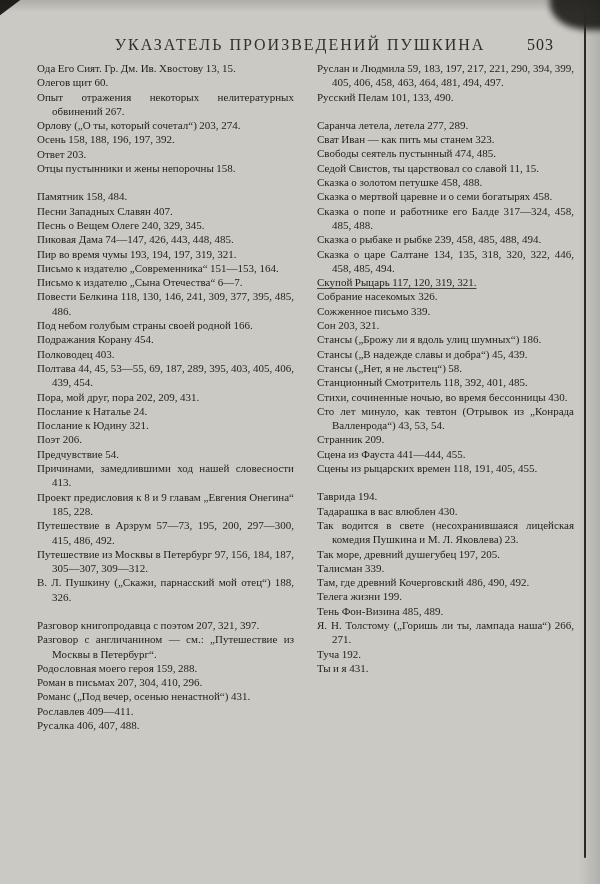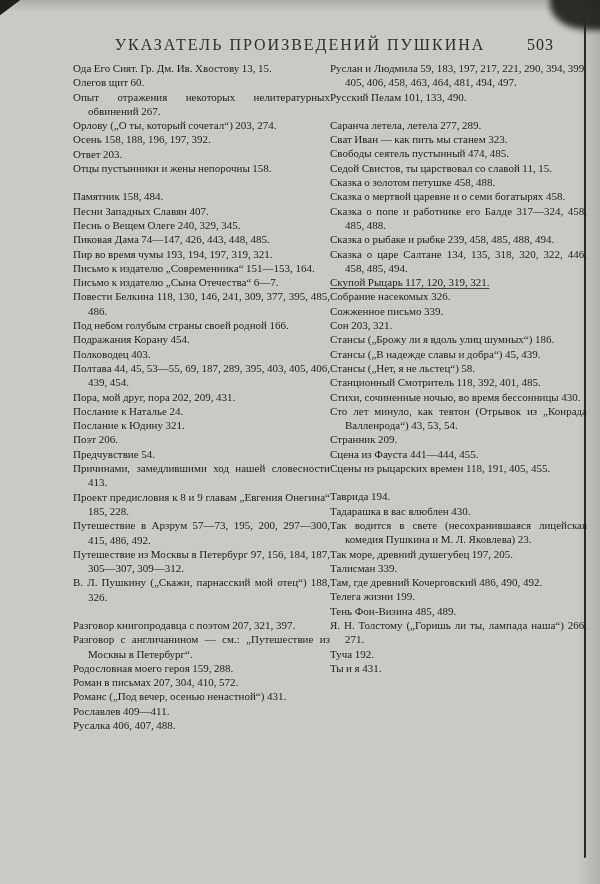--- a/index.html
+++ b/index.html
@@ -46,21 +46,21 @@
   }
   .running-title {
     display: block; text-align: center; letter-spacing: 2px; color: #32302a;
   }
   .page-number {
     position: absolute; right: 8px; top: 0; letter-spacing: 1px; color: #2a2822;
   }
   
   .columns {
     position: absolute; top: 61px; left: 37px;
-    display: flex; gap: 0; margin-left: 36px;
+    display: flex; gap: 23px;
   }
   .column { width: 257px; }
   .group + .group { margin-top: 14px; }
   .entry {
     margin: 0;
     font-size: 11px;
     line-height: 14.3px;
     text-align: justify;
     padding-left: 15px;
     text-indent: -15px;
@@ -118,21 +118,21 @@
           <p class="entry">Причинами, замедлившими ход нашей словесности 413.</p>
           <p class="entry">Проект предисловия к 8 и 9 главам „Евгения Онегина“ 185, 228.</p>
           <p class="entry">Путешествие в Арзрум 57—73, 195, 200, 297—300, 415, 486, 492.</p>
           <p class="entry">Путешествие из Москвы в Петербург 97, 156, 184, 187, 305—307, 309—312.</p>
           <p class="entry">В. Л. Пушкину („Скажи, парнасский мой отец“) 188, 326.</p>
         </div>
         <div class="group">
           <p class="entry">Разговор книгопродавца с поэтом 207, 321, 397.</p>
           <p class="entry">Разговор с англичанином — см.: „Путешествие из Москвы в Петербург“.</p>
           <p class="entry">Родословная моего героя 159, 288.</p>
-          <p class="entry">Роман в письмах 207, 304, 410, 572.</p>
+          <p class="entry">Роман в письмах 207, 304, 410, 296.</p>
           <p class="entry">Романс („Под вечер, осенью ненастной“) 431.</p>
           <p class="entry">Рославлев 409—411.</p>
           <p class="entry">Русалка 406, 407, 488.</p>
         </div>
       </div>
     <div class="column">
         <div class="group">
           <p class="entry">Руслан и Людмила 59, 183, 197, 217, 221, 290, 394, 399, 405, 406, 458, 463, 464, 481, 494, 497.</p>
           <p class="entry">Русский Пелам 101, 133, 490.</p>
         </div>

